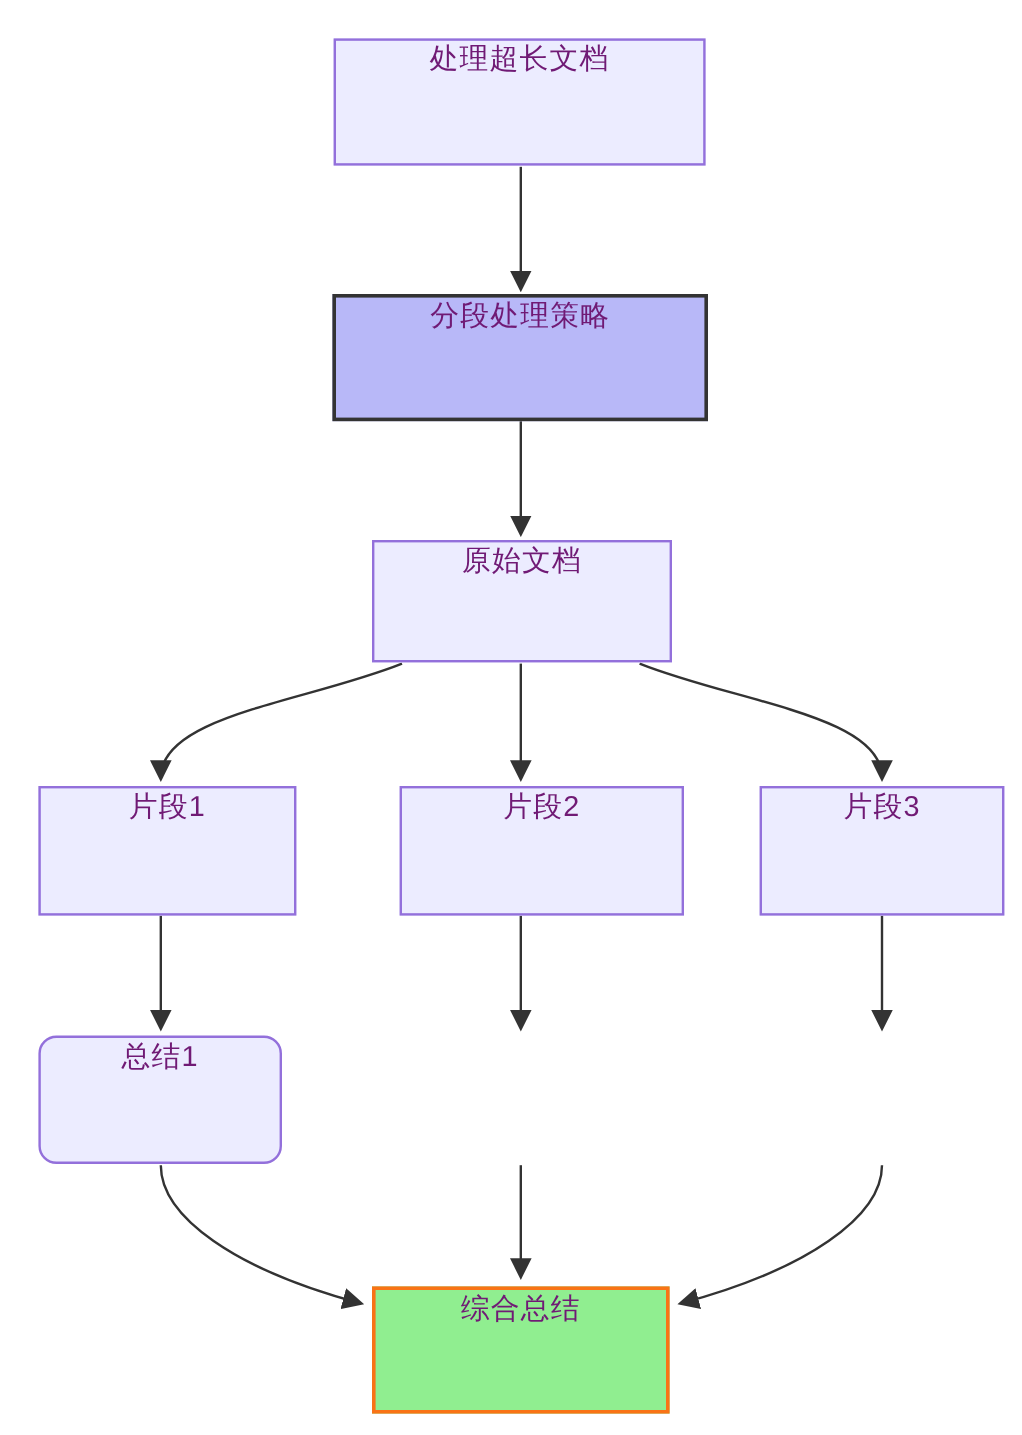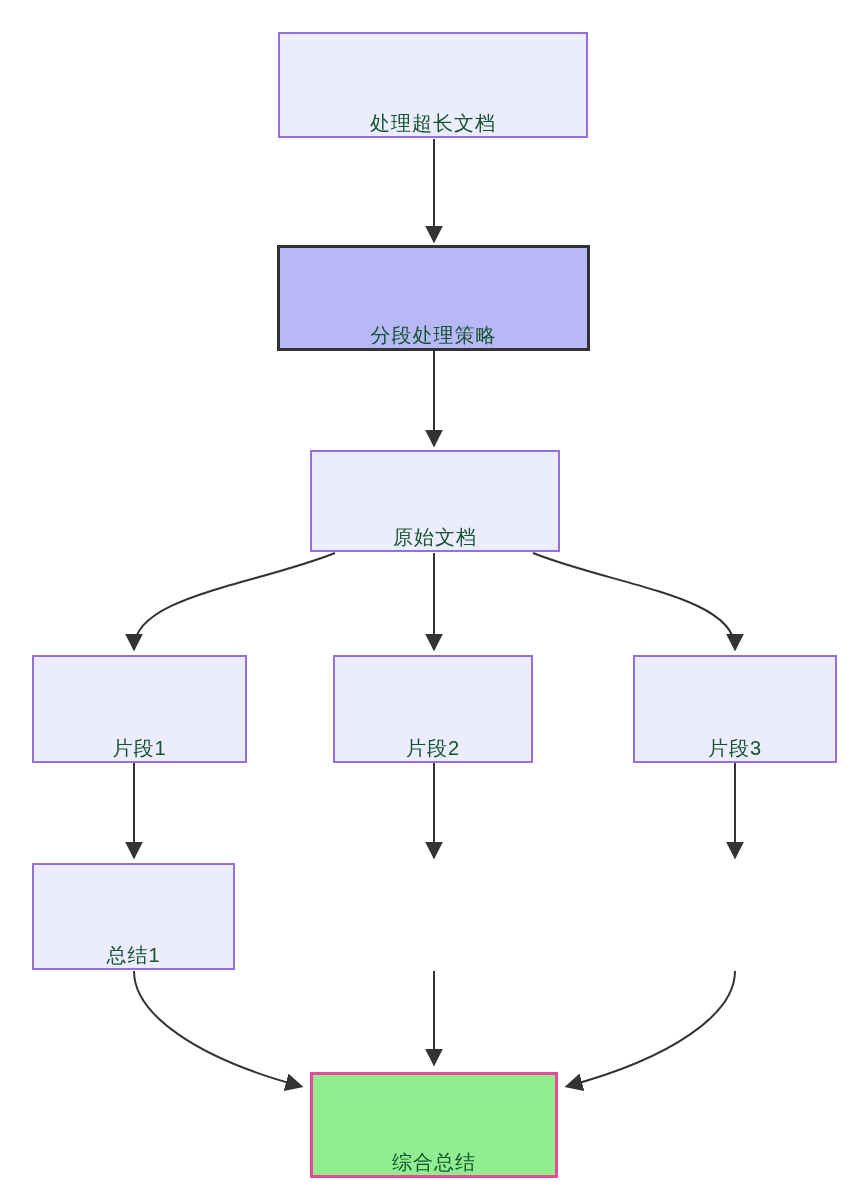--- a/index.html
+++ b/index.html
@@ -20,40 +20,39 @@
     left: 0;
     top: 0;
     width: 852px;
     height: 1196px;
     pointer-events: none;
   }
   .node {
     position: absolute;
     box-sizing: border-box;
     display: flex;
-    align-items: flex-end;
+    align-items: flex-start;
     justify-content: center;
-    font-size: 20px;
-    color: #14532d;
+    font-size: 24px;
+    color: #701a75;
     text-align: center;
     line-height: 1.3;
     letter-spacing: 1px;
   }
   .node--default {
     background: #ECECFF;
     border: 2px solid #9370DB;
   }
   .node--emphasis {
     background: #B8B8F8;
     border: 3px solid #333333;
   }
   .node--success {
     background: #90EE90;
-    border: 3px solid #ec4899;
-    font-family: Liberation Serif, serif;
+    border: 3px solid #f97316;
   }
 </style>
 </head>
 <body>
 
 <div class="canvas">
 
   <svg class="edges" viewBox="0 0 852 1196" xmlns="http://www.w3.org/2000/svg">
     <defs>
       <marker id="arrow" viewBox="0 0 10 10" refX="8" refY="5" markerWidth="9" markerHeight="9" orient="auto-start-reverse">
@@ -84,29 +83,29 @@
   </div>
 
   <div class="node node--emphasis" style="left:277px; top:245px; width:313px; height:106px;">
     <span>分段处理策略</span>
   </div>
 
   <div class="node node--default" style="left:32px;  top:655px; width:215px; height:108px;">
     <span>片段1</span>
   </div>
 
-  <div class="node node--default" style="left:333px; top:655px; width:200px; height:108px;">
+  <div class="node node--default" style="left:333px; top:655px; width:237px; height:108px;">
     <span>片段2</span>
   </div>
 
   <div class="node node--default" style="left:633px; top:655px; width:204px; height:108px;">
     <span>片段3</span>
   </div>
 
-  <div class="node node--default" style="left:32px;  top:863px; width:203px; height:107px;">
+  <div class="node node--default" style="left:32px;  top:863px; width:203px; height:107px;border-radius:15px;">
     <span>总结1</span>
   </div>
 
 
 
   <div class="node node--success" style="left:310px; top:1072px; width:248px; height:106px;">
     <span>综合总结</span>
   </div>
 
 </div>

